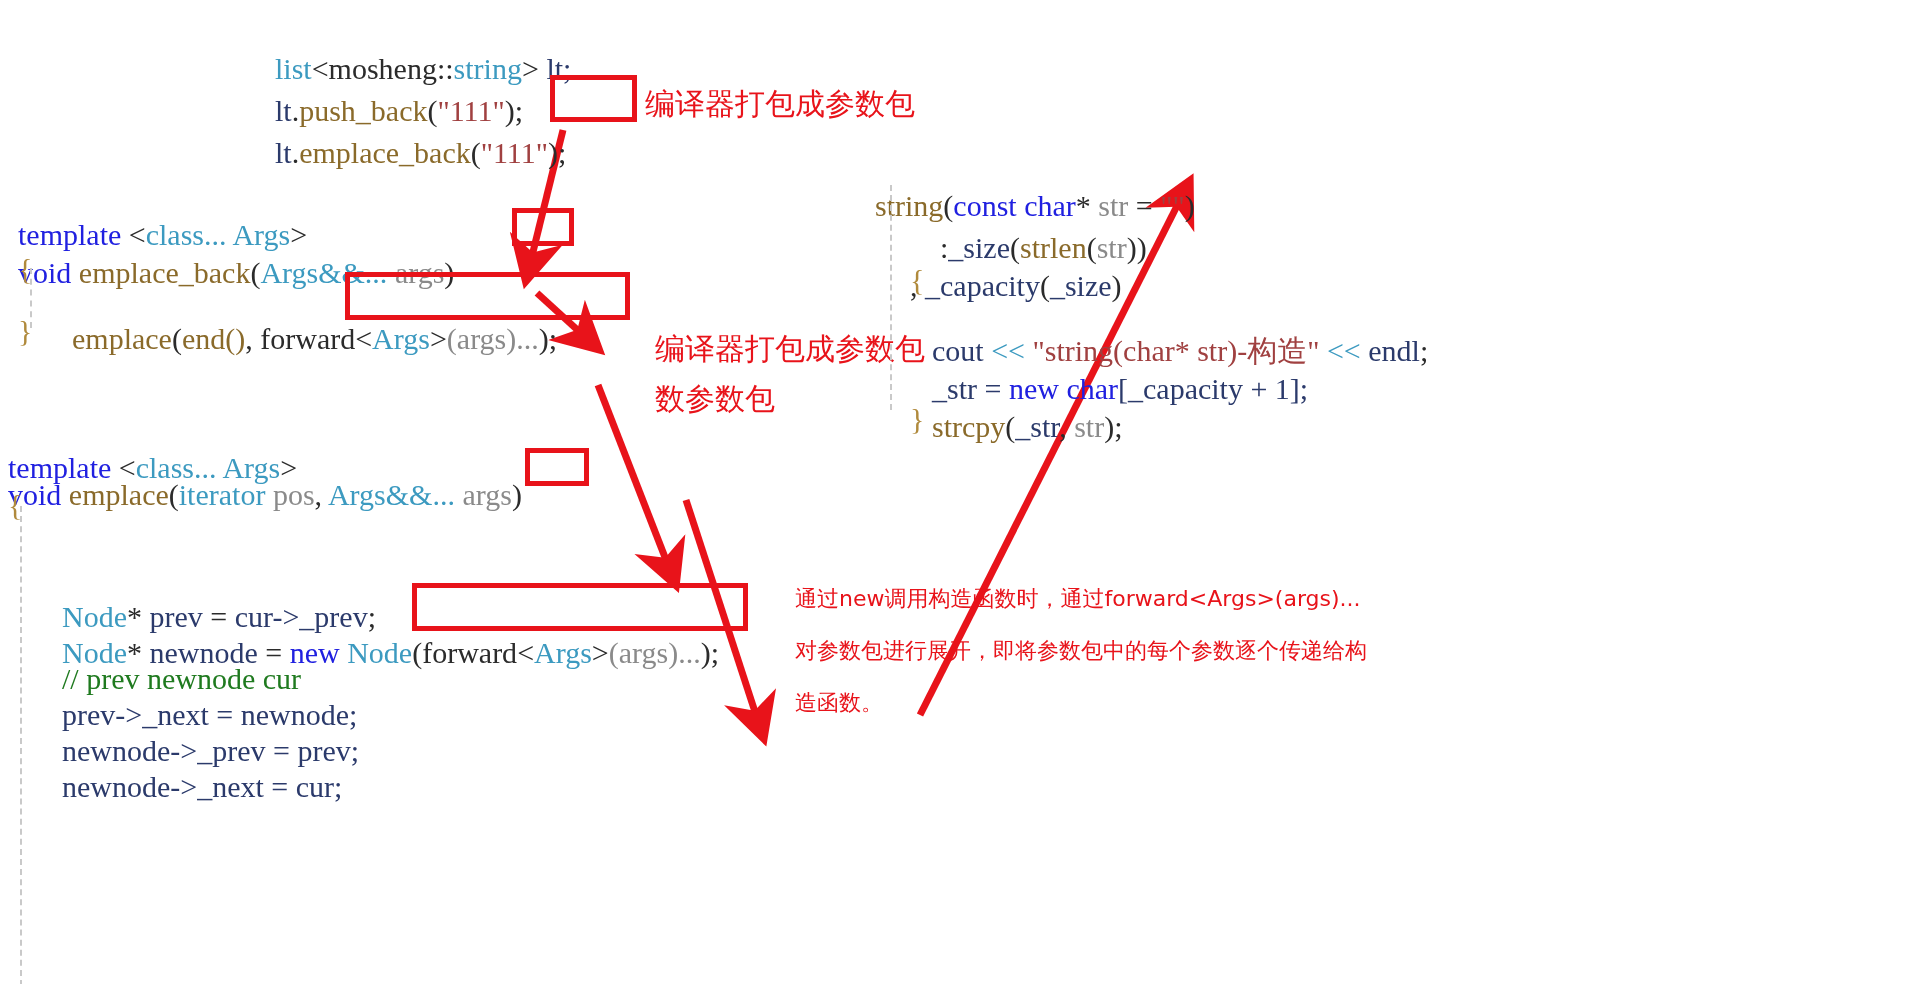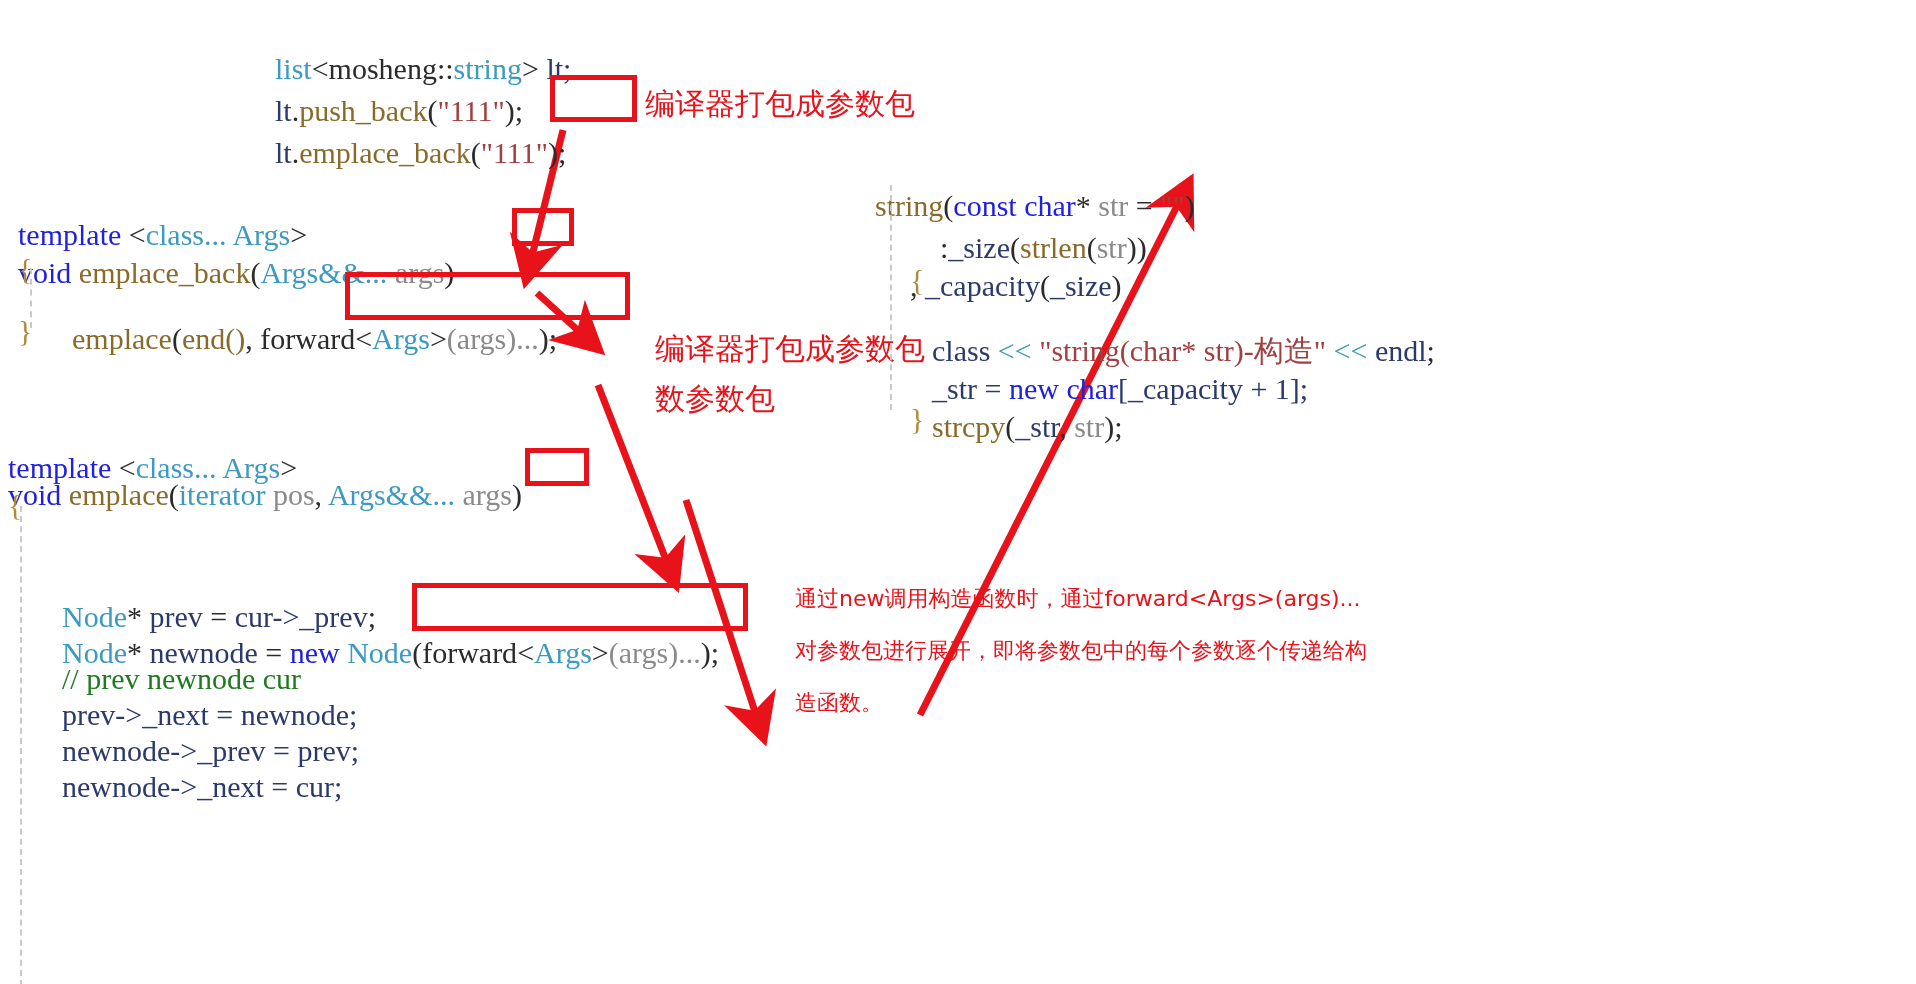--- a/index.html
+++ b/index.html
@@ -172,21 +172,21 @@
 <span class="op">:</span><span class="plain">_size</span><span class="op">(</span><span class="fn">strlen</span><span class="op">(</span><span class="gray">str</span><span class="op">))</span>
   </div>
 
   <div class="code" style="left:910px; top:223px;">
 <span class="op">, </span><span class="plain">_capacity</span><span class="op">(</span><span class="plain">_size</span><span class="op">)</span>
   </div>
 
   <div class="code brace" style="left:910px; top:259px; color:#b08a3c;">{</div>
 
   <div class="code" style="left:932px; top:288px;">
-<span class="plain">class</span><span class="op"> </span><span class="type">&lt;&lt;</span><span class="op"> </span><span class="lit">"string(char* str)-构造"</span><span class="op"> </span><span class="type">&lt;&lt;</span><span class="op"> </span><span class="plain">endl</span><span class="op">;</span>
+<span class="plain">cout</span><span class="op"> </span><span class="type">&lt;&lt;</span><span class="op"> </span><span class="lit">"string(char* str)-构造"</span><span class="op"> </span><span class="type">&lt;&lt;</span><span class="op"> </span><span class="plain">endl</span><span class="op">;</span>
   </div>
 
   <div class="code" style="left:932px; top:326px;">
 <span class="plain">_str = </span><span class="kw">new</span><span class="op"> </span><span class="kw">char</span><span class="plain">[_capacity + 1];</span>
   </div>
 
   <div class="code" style="left:932px; top:364px;">
 <span class="fn">strcpy</span><span class="op">(</span><span class="plain">_str</span><span class="op">, </span><span class="gray">str</span><span class="op">);</span>
   </div>
 

